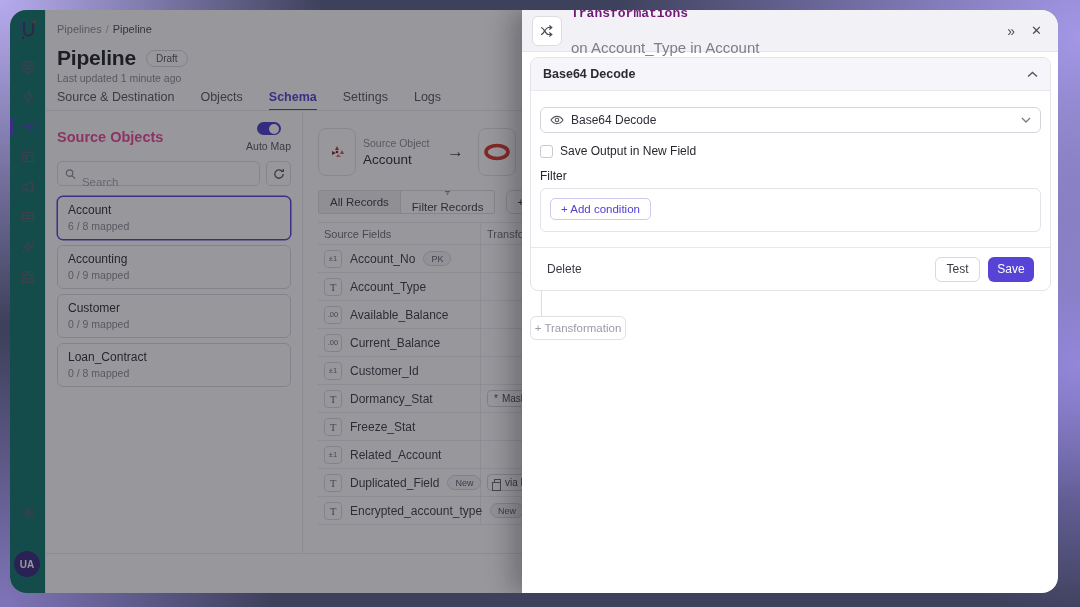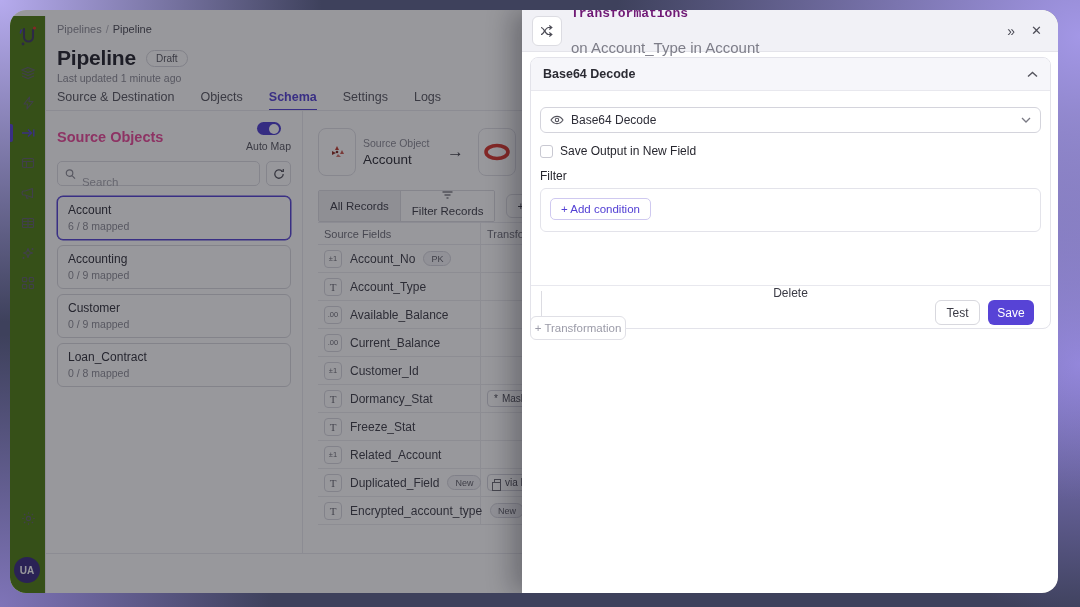--- a/index.html
+++ b/index.html
@@ -12,21 +12,21 @@
       radial-gradient(circle at 100% 60%, #8d80d6 0%, rgba(141,128,214,0) 22%),
       radial-gradient(circle at 0% 100%, #7f74b8 0%, rgba(127,116,184,0) 22%),
       #3e415c;
     position:relative;
   }
   .window {
     position:absolute; left:10px; top:10px; width:1048px; height:583px;
     background:#fff; border-radius:16px; overflow:hidden;
   }
   
-  .rail { position:absolute; left:0; top:6px; width:36px; height:100%; background:#4d7c0f; border-right:1px solid #ececf0; z-index:10; }
+  .rail { position:absolute; left:0; top:0; width:36px; height:100%; background:#0f766e; border-right:1px solid #ececf0; z-index:10; }
   .logo { position:absolute; left:6px; top:8px; width:24px; height:24px; }
   .rail-icons { position:absolute; left:0; top:42px; width:36px; display:flex; flex-direction:column; }
   .rail-item { position:relative; width:36px; height:30px; display:flex; align-items:center; justify-content:center; color:#5f5f6a; }
   .rail-item svg { stroke:#5f5f6a; }
   .rail-item.active svg { stroke:#5340d4; }
   .rail-item.active::before { content:""; position:absolute; left:0; top:6px; width:3px; height:18px; background:#5340d4; border-radius:0 2px 2px 0; }
   .rail-bottom { position:absolute; left:0; bottom:0; width:36px; }
   .gear-wrap { width:36px; height:30px; display:flex; align-items:center; justify-content:center; margin-bottom:24px; }
   .avatar { width:26px; height:26px; border-radius:50%; background:#37297e; color:#fff; font-size:10px; font-weight:700; display:flex; align-items:center; justify-content:center; margin:0 0 16px 4px; }
   
@@ -66,21 +66,21 @@
   .obj-mapped { font-size:10.5px; color:#8b8b95; margin-top:3px; }
   
   .map-panel { position:absolute; left:272px; top:100px; right:0; bottom:0; }
   .src-row { position:absolute; left:0; top:18px; display:flex; align-items:center; }
   .conn-box { width:38px; height:48px; border:1px solid #e0e0e6; border-radius:8px; background:#fff; display:flex; align-items:center; justify-content:center; flex:none; }
   .src-meta { margin-left:7px; width:76px; }
   .src-label { font-size:10.5px; color:#8a8a94; }
   .src-name { font-size:13.5px; color:#2b2b33; font-weight:500; margin-top:3px; }
   .flow-arrow { font-size:17px; color:#3a3a44; margin:0 14px 0 8px; }
   .seg-row { position:absolute; left:0; top:80px; display:flex; align-items:center; }
-  .seg-group { display:flex; border:1px solid #dcdce2; border-radius:2px; overflow:hidden; height:32px; }
+  .seg-group { display:flex; border:1px solid #dcdce2; border-radius:2px; overflow:hidden; height:24px; }
   .seg { font-size:11.5px; color:#3c3c46; display:flex; align-items:center; gap:6px; padding:0 11px; background:#fff; white-space:nowrap; }
   .seg.active { background:#eeeef1; font-weight:500; }
   .seg + .seg { border-left:1px solid #dcdce2;flex-direction:column; }
   .tr-btn { margin-left:11px; height:24px; border:1px solid #dcdce2; border-radius:6px; background:#fff; font-size:11.5px; color:#3c3c46; padding:0 10px; white-space:nowrap; display:flex; align-items:center; }
   .ftable { position:absolute; left:0; top:112px; right:0; }
   .ftable-head { display:flex; height:23px; border-top:1px solid #e9e9ee; border-bottom:1px solid #e9e9ee; align-items:center; }
   .fcol1 { width:163px; padding-left:6px; border-right:1px solid #ebebef; height:100%; display:flex; align-items:center; }
   .fcol2 { flex:1; padding-left:6px; height:100%; display:flex; align-items:center; overflow:hidden; white-space:nowrap; }
   .fh { font-size:11px; color:#6e6e78; }
   .frow { display:flex; height:28px; border-bottom:1px solid #ebebef; align-items:center; }
@@ -96,34 +96,34 @@
   
   .drawer { position:absolute; left:512px; top:0; width:536px; height:583px; background:#fff; z-index:100; border-radius:0 16px 16px 0; box-shadow:-10px 0 26px rgba(10,10,20,0.3); }
   .drawer-head { height:42px; background:#f1f1f6; border-bottom:1px solid #e4e4ea; border-radius:0 16px 0 0; display:flex; align-items:center; padding:0 10px; }
   .dh-iconbox { width:30px; height:30px; border:1px solid #dcdce2; border-radius:6px; background:#fff; display:flex; align-items:center; justify-content:center; }
   .dh-text { margin-left:9px; flex:1; }
   .dh-title { font-size:13px; font-weight:700; color:#701a75;font-family:Liberation Mono, monospace; }
   .dh-sub { font-size:15px; color:#7d7d88; margin-top:18px; }
   .dh-actions { display:flex; align-items:center; gap:16px; color:#4c4c56; padding-right:6px; }
   .dh-collapse { font-size:14px; }
   .dh-close { font-size:13px; }
-  .tcard { position:absolute; left:8px; top:47px; width:521px; height:272px; border:1px solid #e3e3ea; border-radius:8px; background:#fff; overflow:hidden; }
+  .tcard { position:absolute; left:8px; top:47px; width:521px; height:234px; border:1px solid #e3e3ea; border-radius:8px; background:#fff; overflow:hidden; }
   .tcard-head { height:33px; background:#f6f6fa; border-bottom:1px solid #e8e8ee; display:flex; align-items:center; justify-content:space-between; padding:0 12px; }
   .tcard-title { font-size:12.5px; font-weight:700; color:#2b2b33; }
   .tcard-body { padding:11px 9px 0 9px; }
   .fn-label { font-size:12px; color:#26262e; }
   .fn-select { margin-top:5px; height:26px; border:1px solid #d4d4dc; border-radius:6px; display:flex; align-items:center; gap:7px; padding:0 9px; }
   .fn-value { font-size:12px; color:#2e2e38; flex:1; }
   .chk-row { margin-top:11px; display:flex; align-items:center; gap:7px; }
   .chk { width:13px; height:13px; border:1.5px solid #c9c9d2; border-radius:3px; background:#fff; }
   .chk-label { font-size:12px; color:#26262e; }
   .filter-label { margin-top:11px; font-size:12px; color:#26262e; }
   .filter-box { margin-top:5px; height:44px; border:1px solid #e3e3ea; border-radius:6px; padding:9px; }
   .addcond-btn { border:1px solid #cfc9f0; border-radius:5px; background:#fff; color:#5340d4; font-size:11.5px; font-weight:500; padding:4px 10px; display:inline-block; }
-  .tcard-foot { position:absolute; left:0; right:0; bottom:0; height:43px; border-top:1px solid #e8e8ee; display:flex; align-items:center; padding:0 16px;flex-direction:column; }
+  .tcard-foot { position:absolute; left:0; right:0; bottom:0; height:43px; border-top:1px solid #e8e8ee; display:flex; align-items:center; padding:0 16px; }
   .delete-btn { font-size:12px; color:#3a3a44; font-weight:500; }
   .foot-right { margin-left:auto; display:flex; gap:8px; }
   .test-btn { width:45px; height:25px; border:1px solid #d8d8de; border-radius:6px; background:#fff; font-size:12px; color:#3a3a44; display:flex; align-items:center; justify-content:center; }
   .save-btn { width:46px; height:25px; border-radius:6px; background:#5743d6; font-size:12px; color:#fff; display:flex; align-items:center; justify-content:center; }
   .connector { position:absolute; left:19px; top:281px; width:1px; height:25px; background:#dcdce2; }
   .addtr-btn { position:absolute; left:8px; top:306px; width:96px; height:24px; border:1px solid #e0e0e6; border-radius:6px; background:#fff; font-size:11.5px; color:#9b9ba8; display:flex; align-items:center; justify-content:center; }
   svg { display:block; }
 </style>
 </head>
 <body>

